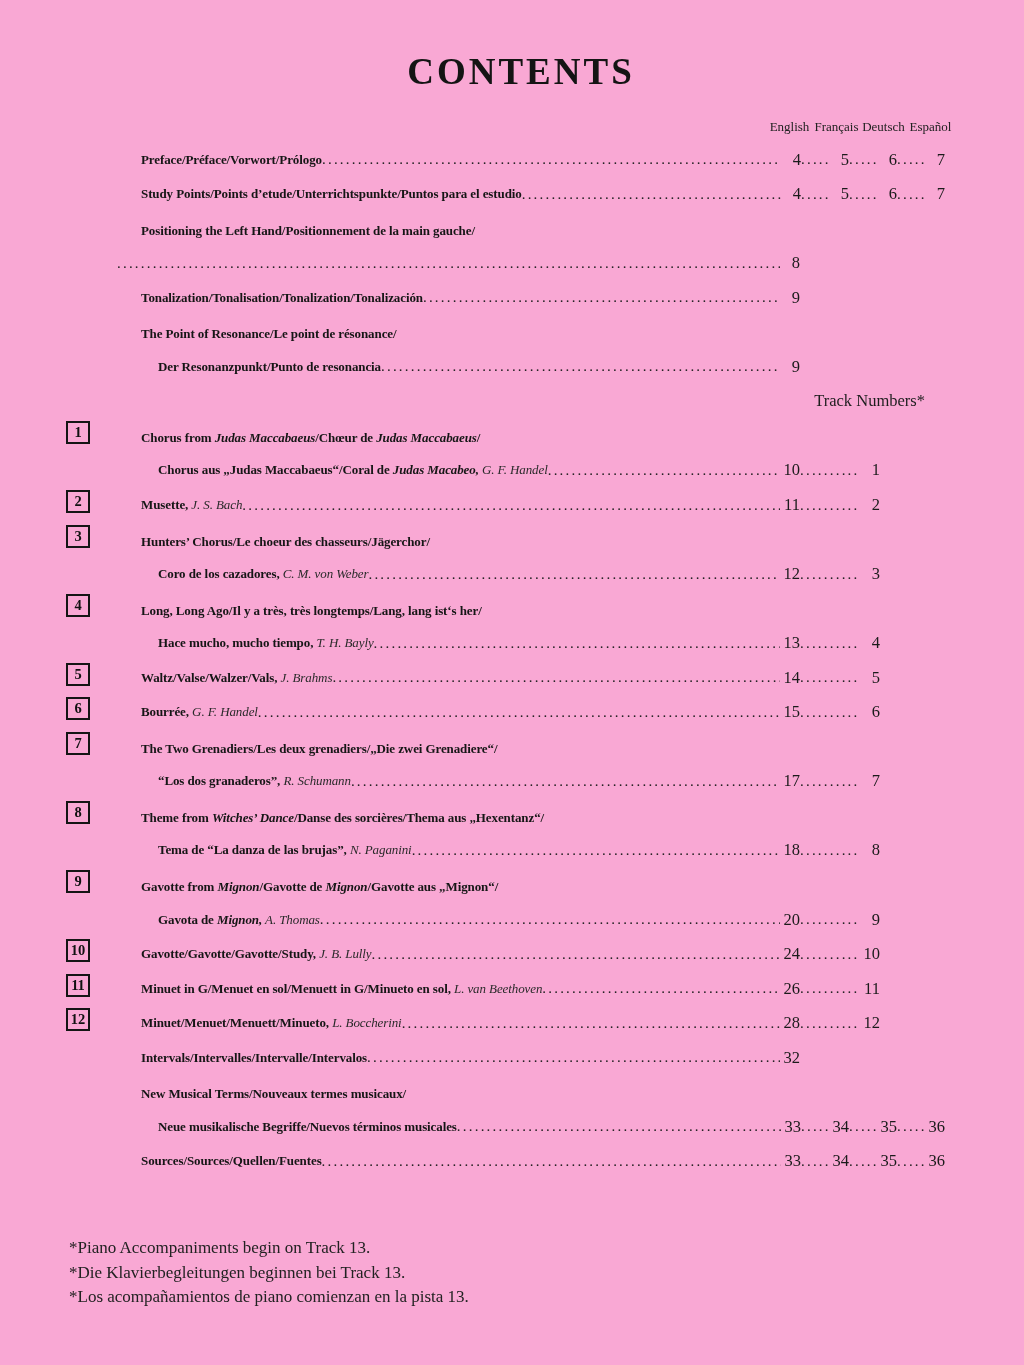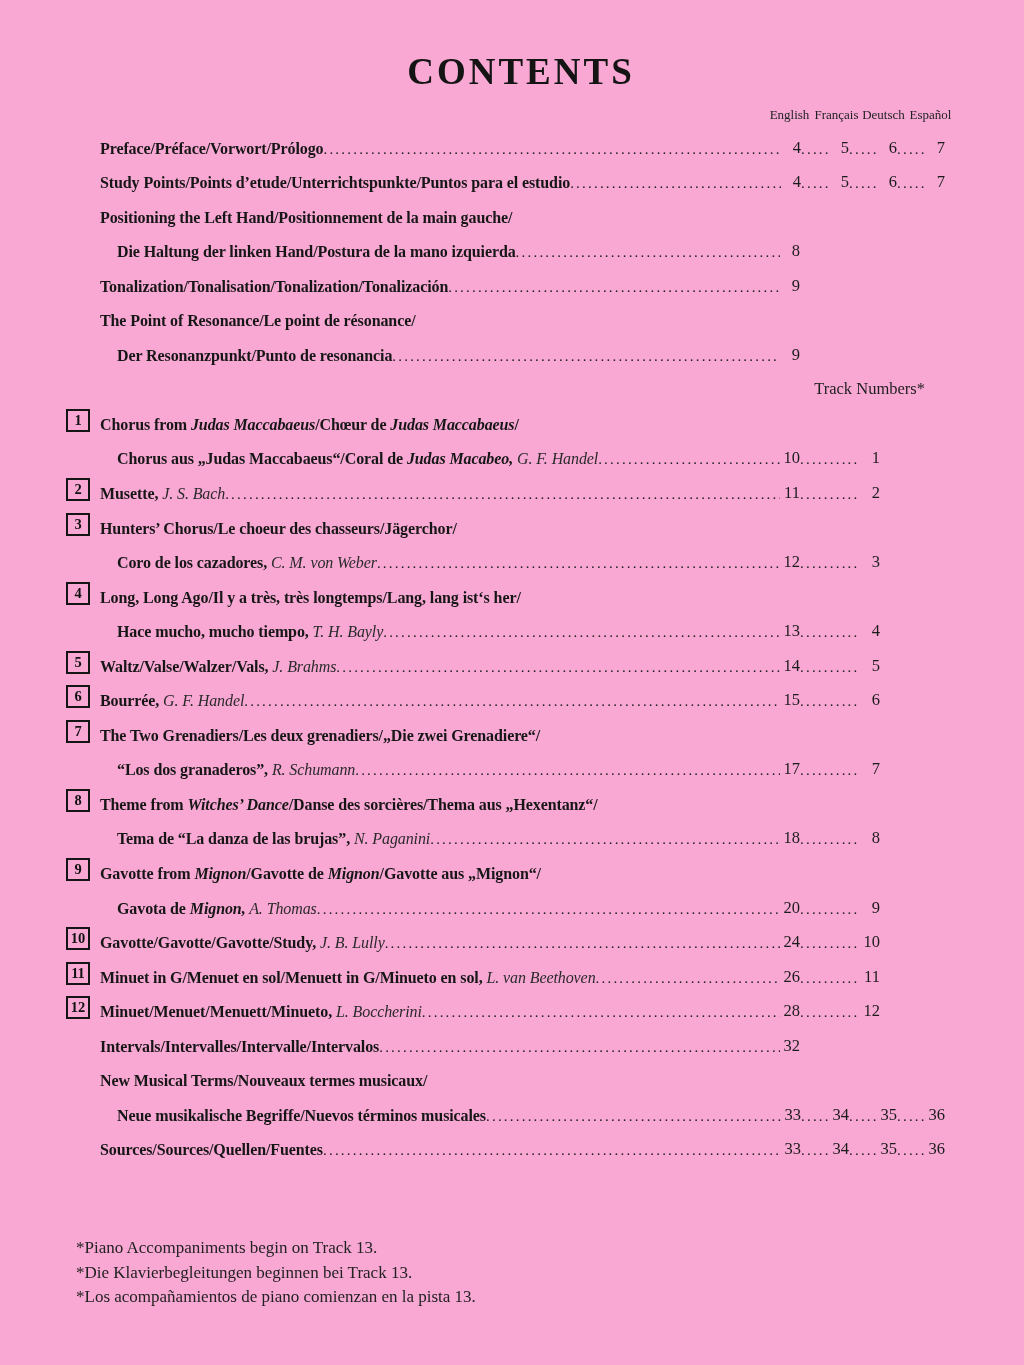--- a/index.html
+++ b/index.html
@@ -15,31 +15,31 @@
   .title{
     position:absolute;top:50px;left:0;width:100%;
     text-align:center;
     font-size:37px;font-weight:bold;letter-spacing:3px;
     color:#141414;
   }
   .toc{position:absolute;left:100px;top:95px;width:845px;}
   .slot{position:relative;height:34.55px;}
   .slot.header{height:40px;}
   .row{
-    position:absolute;left:0;right:0;bottom:12px;
-    display:flex;align-items:flex-end;white-space:nowrap;
+    position:absolute;left:0;right:0;bottom:0;
+    display:flex;align-items:center;white-space:nowrap;
   }
   .row.indent{left:17px;}
   .row.k-single{padding-right:145px;}
   .row.k-track{padding-right:65px;}
   .row.k-langheader{justify-content:flex-end;transform:translateX(9px);}
   .row.k-tracklabel{justify-content:flex-end;padding-right:20px;}
   .lh{width:47px;text-align:center;font-size:13px;color:#222;}
   .tracklabel{font-size:16.5px;color:#1e1e1e;}
-  .text{font-size:16px;letter-spacing:-0.1px;color:#161616;}
+  .text{font-size:13px;letter-spacing:-0.1px;color:#161616;margin-left:41px;}
   .seg-b{font-weight:bold;}
   .seg-bi{font-weight:bold;font-style:italic;}
   .seg-i{font-style:italic;font-weight:normal;color:#2a2a2a;}
   .leader{
     flex:1 1 auto;min-width:6px;overflow:hidden;
     font-size:15px;letter-spacing:2.2px;color:#1f1f1f;
   }
   .leader::after{content:"......................................................................................................................................................................";}
   .gap{flex:0 0 auto;overflow:hidden;font-size:15px;letter-spacing:2.2px;color:#1f1f1f;}
   .gap-a{width:28px;}
@@ -47,21 +47,21 @@
   .gap::after{content:"..............................";}
   .num{flex:0 0 20px;min-width:20px;text-align:right;font-size:16.5px;color:#1b1b1b;}
   .box{
     position:absolute;left:-34px;bottom:2px;
     width:20px;height:19px;
     border:2.4px solid #151515;
     display:flex;align-items:center;justify-content:center;
     font-size:14.5px;font-weight:bold;color:#111;
   }
   .footnotes{
-    position:absolute;left:76px;top:1236px;
+    position:absolute;left:69px;top:1236px;
     font-size:17px;line-height:24.5px;color:#222;
   }
 </style>
 </head>
 <body>
 
 <div class="page">
   <div class="title">CONTENTS</div>
   <div class="toc">
       <div class="slot header">
@@ -98,21 +98,20 @@
           <span class="num">7</span>
         </div>
       </div>
       <div class="slot">
         <div class="row k-none">
           <span class="text"><span class="seg-b">Positioning the Left Hand/Positionnement de la main gauche/</span></span>
         </div>
       </div>
       <div class="slot">
         <div class="row k-single indent">
-          <span class="text"><span class="seg-b">Die Haltung der linken Hand/Postura de la mano izquierda</span></span>
           <span class="leader"></span>
           <span class="num">8</span>
         </div>
       </div>
       <div class="slot">
         <div class="row k-single">
           <span class="text"><span class="seg-b">Tonalization/Tonalisation/Tonalization/Tonalización</span></span>
           <span class="leader"></span>
           <span class="num">9</span>
         </div>

